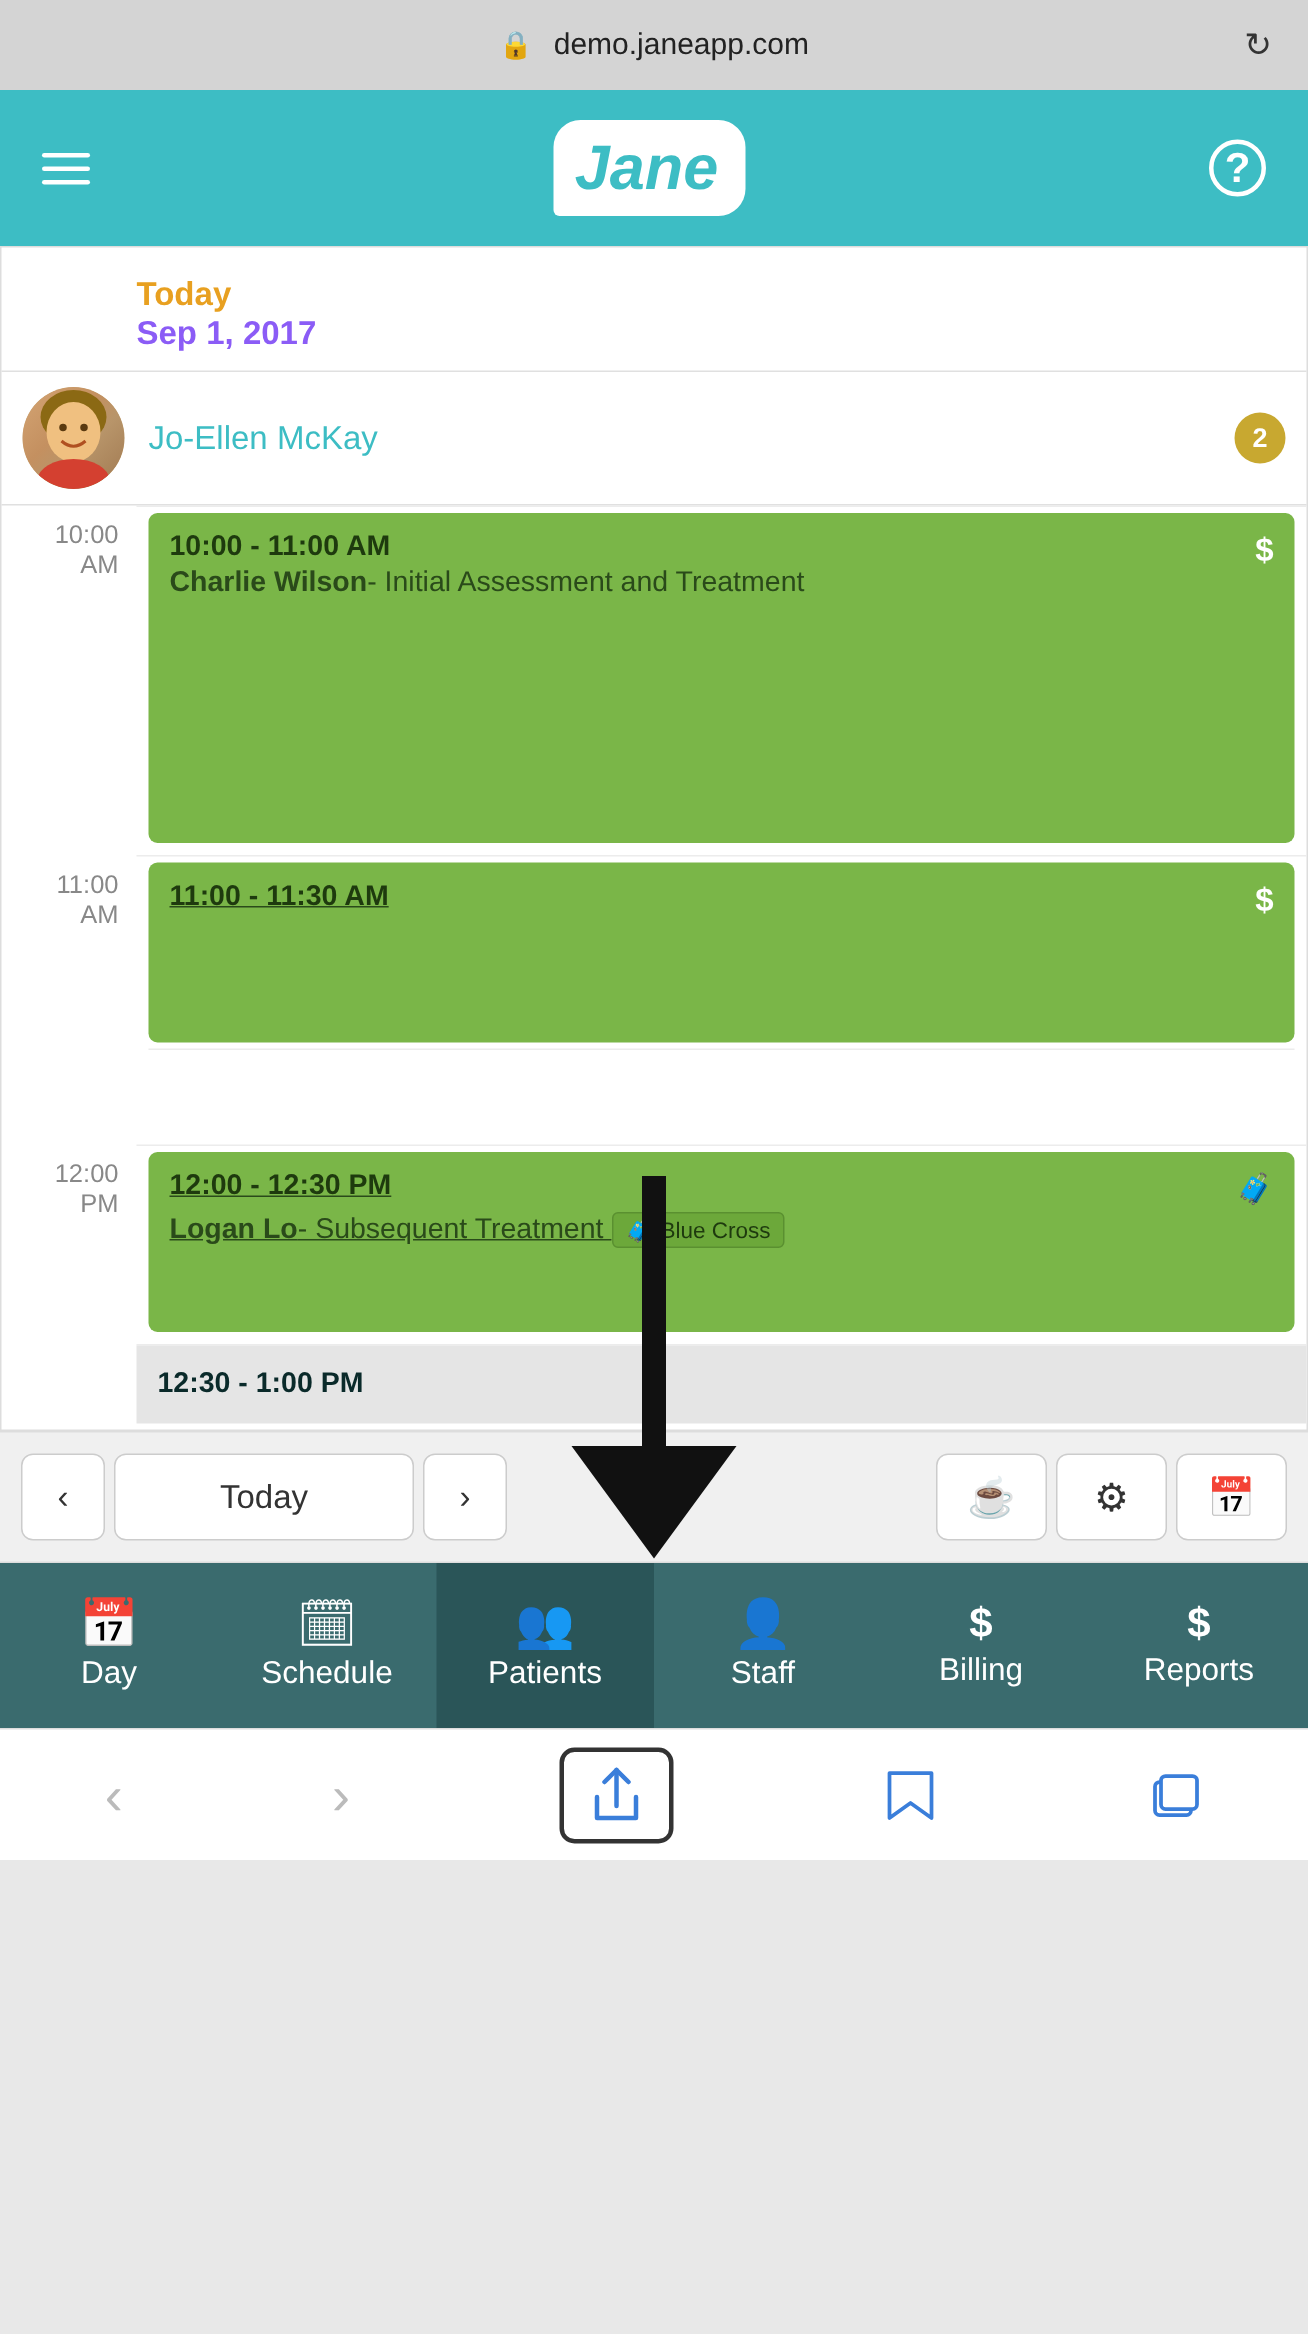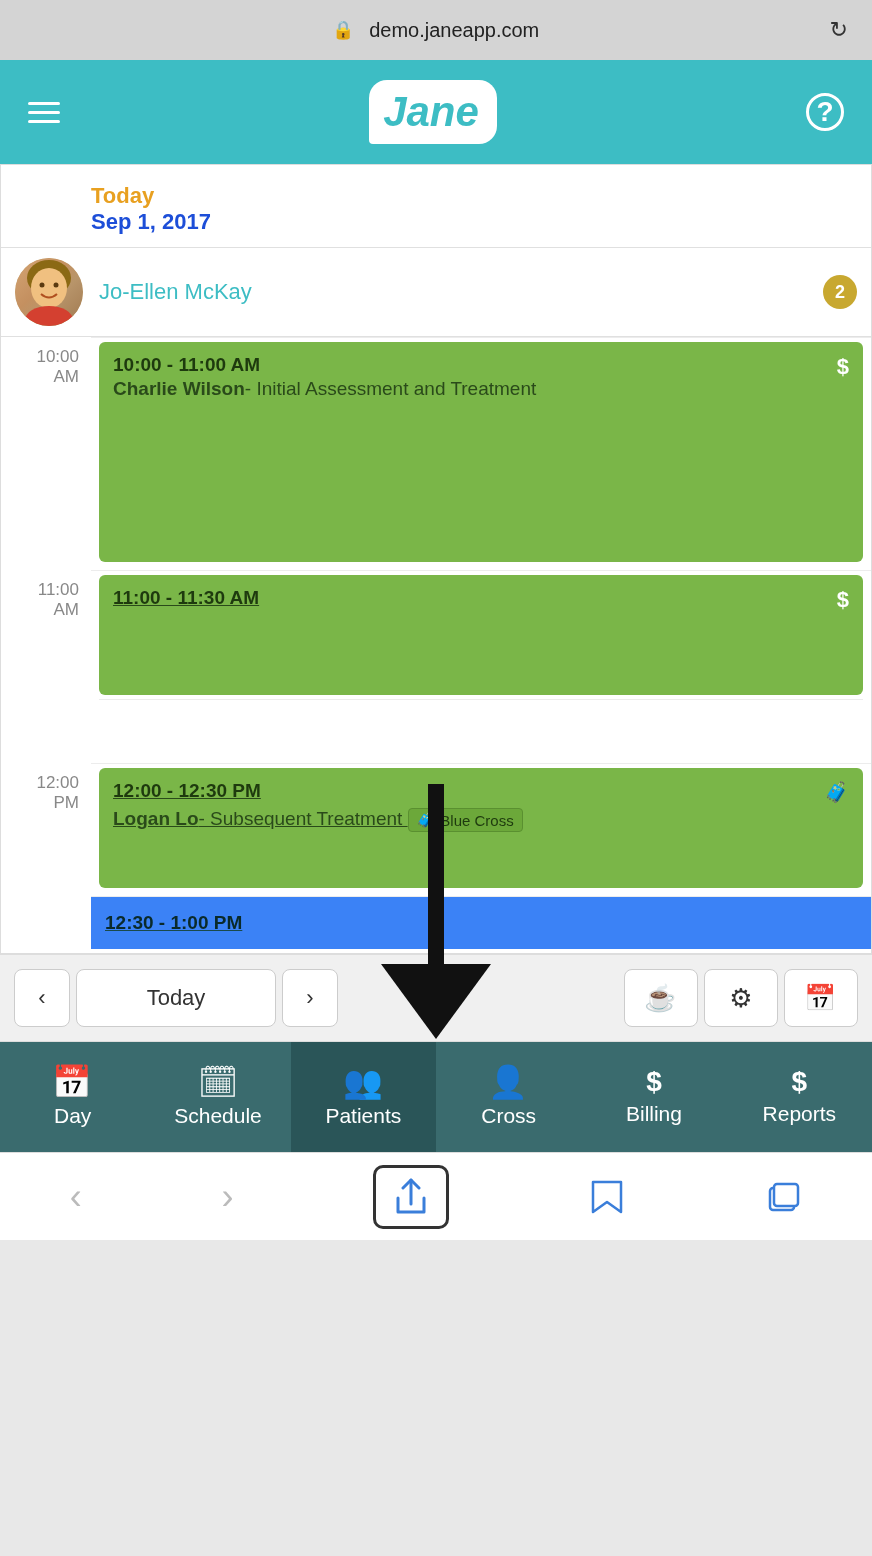--- a/index.html
+++ b/index.html
@@ -111,21 +111,21 @@
     .date-header {
       padding: 18px 18px 12px 90px;
       border-bottom: 1px solid #e0e0e0;
     }
     .date-today-label {
       color: #e8a020;
       font-size: 22px;
       font-weight: 600;
     }
     .date-full {
-      color: #1d4ed8;
+      color: #8b5cf6;
       font-size: 22px;
       font-weight: 600;
     }
 
     
     .practitioner-row {
       display: flex;
       align-items: center;
       border-bottom: 1px solid #e0e0e0;
       padding: 10px 14px;
@@ -200,23 +200,22 @@
     
     .appt-card {
       background: #7ab648;
       border-radius: 6px;
       padding: 12px 14px;
       color: #2a4a1a;
       position: relative;
       margin-bottom: 4px;
     }
     .appt-card.teal {
-      background: #3b82f6;
+      background: #e5e5e5;
       color: #1a4a4a;
-      text-decoration: underline;
     }
     .appt-time {
       font-size: 19px;
       font-weight: 600;
       color: #1e3a0e;
     }
     .appt-card.teal .appt-time {
       color: #0a2a2a;
     }
     .appt-details {
@@ -524,21 +523,21 @@
   <div class="nav-item">
     <div class="nav-item-icon">🗓</div>
     <div class="nav-item-label">Schedule</div>
   </div>
   <div class="nav-item active">
     <div class="nav-item-icon">👥</div>
     <div class="nav-item-label">Patients</div>
   </div>
   <div class="nav-item">
     <div class="nav-item-icon">👤</div>
-    <div class="nav-item-label">Cross</div>
+    <div class="nav-item-label">Staff</div>
   </div>
   <div class="nav-item">
     <div class="nav-item-icon" style="font-style: normal; font-size: 28px; font-weight: bold;">$</div>
     <div class="nav-item-label">Billing</div>
   </div>
   <div class="nav-item">
     <div class="nav-item-icon" style="font-style: normal; font-size: 28px; font-weight: bold;">$</div>
     <div class="nav-item-label">Reports</div>
   </div>
 </div>

